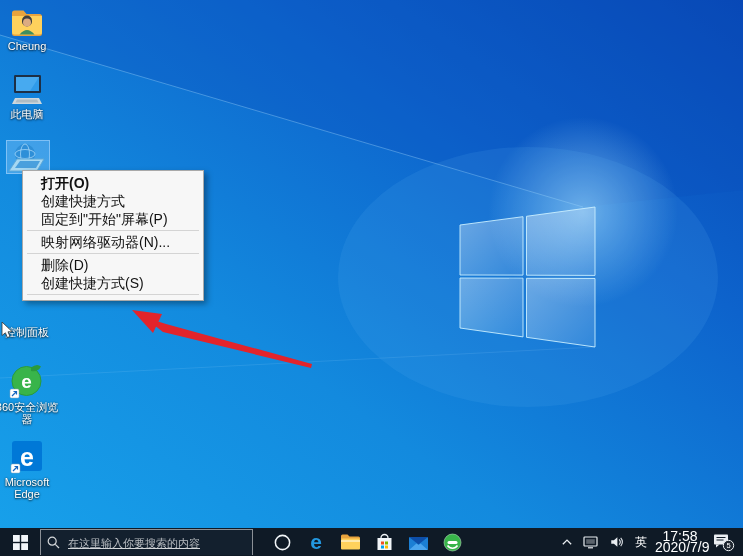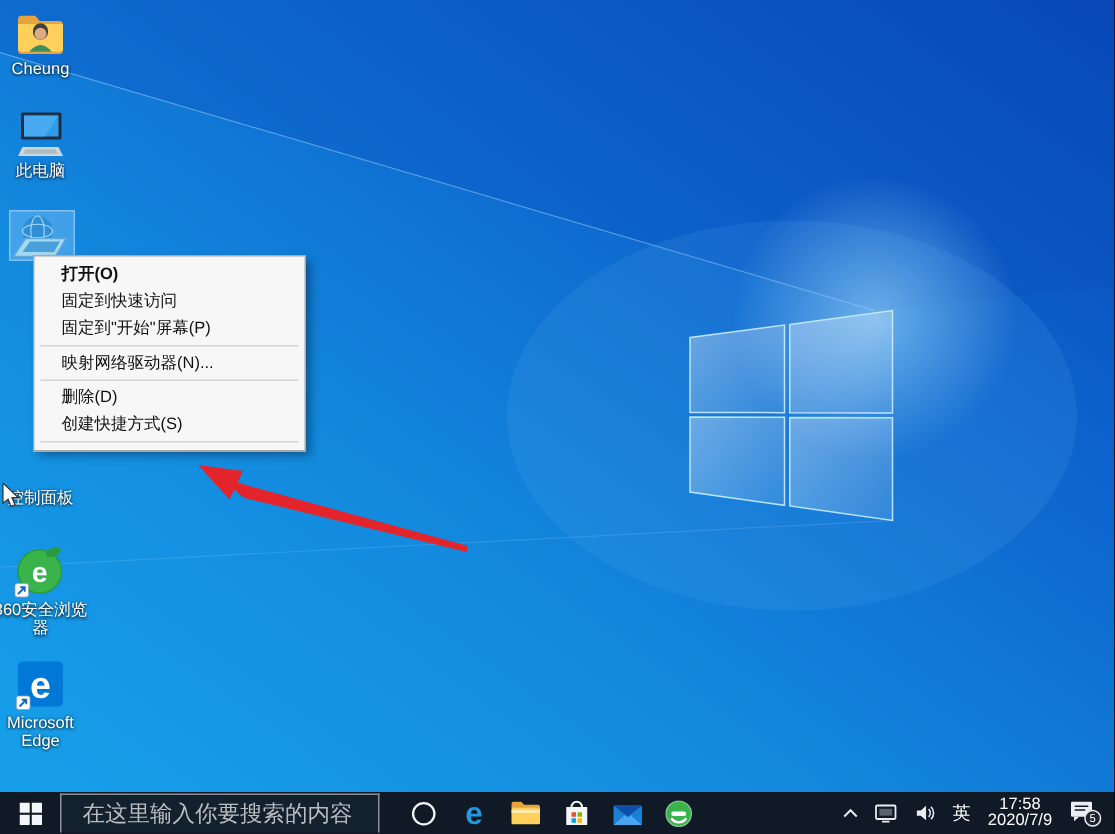--- a/index.html
+++ b/index.html
@@ -24,49 +24,49 @@
     box-sizing:border-box;
   }
   
   #context-menu{
     position:absolute;left:22px;top:170px;width:182px;box-sizing:border-box;
     background:#f7f7f7;border:1px solid #a9a9a9;
     box-shadow:3px 3px 6px rgba(0,0,0,.35);
     padding:3px 0;z-index:20;
   }
   .menu-item{
-    height:18px;line-height:18px;padding-left:18px;font-size:11px;color:#111;
+    height:18px;line-height:18px;padding-left:18px;font-size:14px;color:#111;
     white-space:nowrap;
   }
   .menu-item.bold{font-weight:bold;}
   .menu-sep{height:1px;background:#d4d4d4;margin:2px 4px;}
   
   #red-arrow{position:absolute;left:130px;top:300px;z-index:30;pointer-events:none;}
   #mouse-cursor{position:absolute;left:1px;top:322px;z-index:40;pointer-events:none;}
   
   #taskbar{
     position:absolute;left:0;bottom:0;width:743px;height:28px;
     background:#0f1a26;display:flex;align-items:center;z-index:50;
   }
   #start-button{width:40px;height:28px;display:flex;align-items:center;justify-content:center;}
   #search-box{
     width:213px;height:26px;box-sizing:border-box;display:flex;align-items:center;
     background:#13202e;border:1px solid #8b9096;border-bottom:none;
     padding:0 6px;gap:6px;
   }
   #search-box input{
     flex:1;background:transparent;border:none;outline:none;
-    font-size:15px;color:#d5d8db;font-family:inherit;
+    font-size:11px;color:#d5d8db;font-family:inherit;text-decoration:underline;
   }
   #search-box input::placeholder{color:#b9bdc2;opacity:1;}
   .tb-btn{width:34px;height:28px;display:flex;align-items:center;justify-content:center;}
   #tray{margin-left:auto;display:flex;align-items:center;height:28px;}
   .tray-btn{height:28px;display:flex;align-items:center;justify-content:center;padding:0 5px;}
   #lang-indicator{font-size:12px;color:#fff;padding:0 6px;}
-  #clock{width:50px;text-align:center;color:#fff;font-size:11px;line-height:11px;padding:0 2px;}
+  #clock{width:50px;text-align:center;color:#fff;font-size:14px;line-height:11px;padding:0 2px;}
   #action-center{position:relative;padding:0 8px 0 6px;}
 </style>
 </head>
 <body>
 
 <div id="stage">
 
   <svg id="wallpaper" viewBox="0 0 743 528" xmlns="http://www.w3.org/2000/svg">
     <defs>
       <linearGradient id="gBase" x1="0" y1="1" x2="1" y2="0">
@@ -159,21 +159,21 @@
       <g>
         <rect x="1" y="24" width="9" height="9" rx="1.5" fill="#ffffff" stroke="#8fa6bb" stroke-width="0.5"></rect>
         <path d="M3,31 L7.5,26.5 M4.5,26.5 h3 v3" stroke="#1565c0" stroke-width="1.2" fill="none"></path>
       </g>
     </svg>
     <span class="desk-label">Microsoft Edge</span>
   </div>
 
   <div id="context-menu">
     <div class="menu-item bold">打开(O)</div>
-    <div class="menu-item">固定到快速访问</div>
+    <div class="menu-item">创建快捷方式</div>
     <div class="menu-item">固定到"开始"屏幕(P)</div>
     <div class="menu-sep"></div>
     <div class="menu-item">映射网络驱动器(N)...</div>
     <div class="menu-sep"></div>
     <div class="menu-item">删除(D)</div>
     <div class="menu-item">创建快捷方式(S)</div>
     <div class="menu-sep"></div>
   </div>
 
   <svg id="red-arrow" width="195" height="80" viewBox="0 0 195 80">

